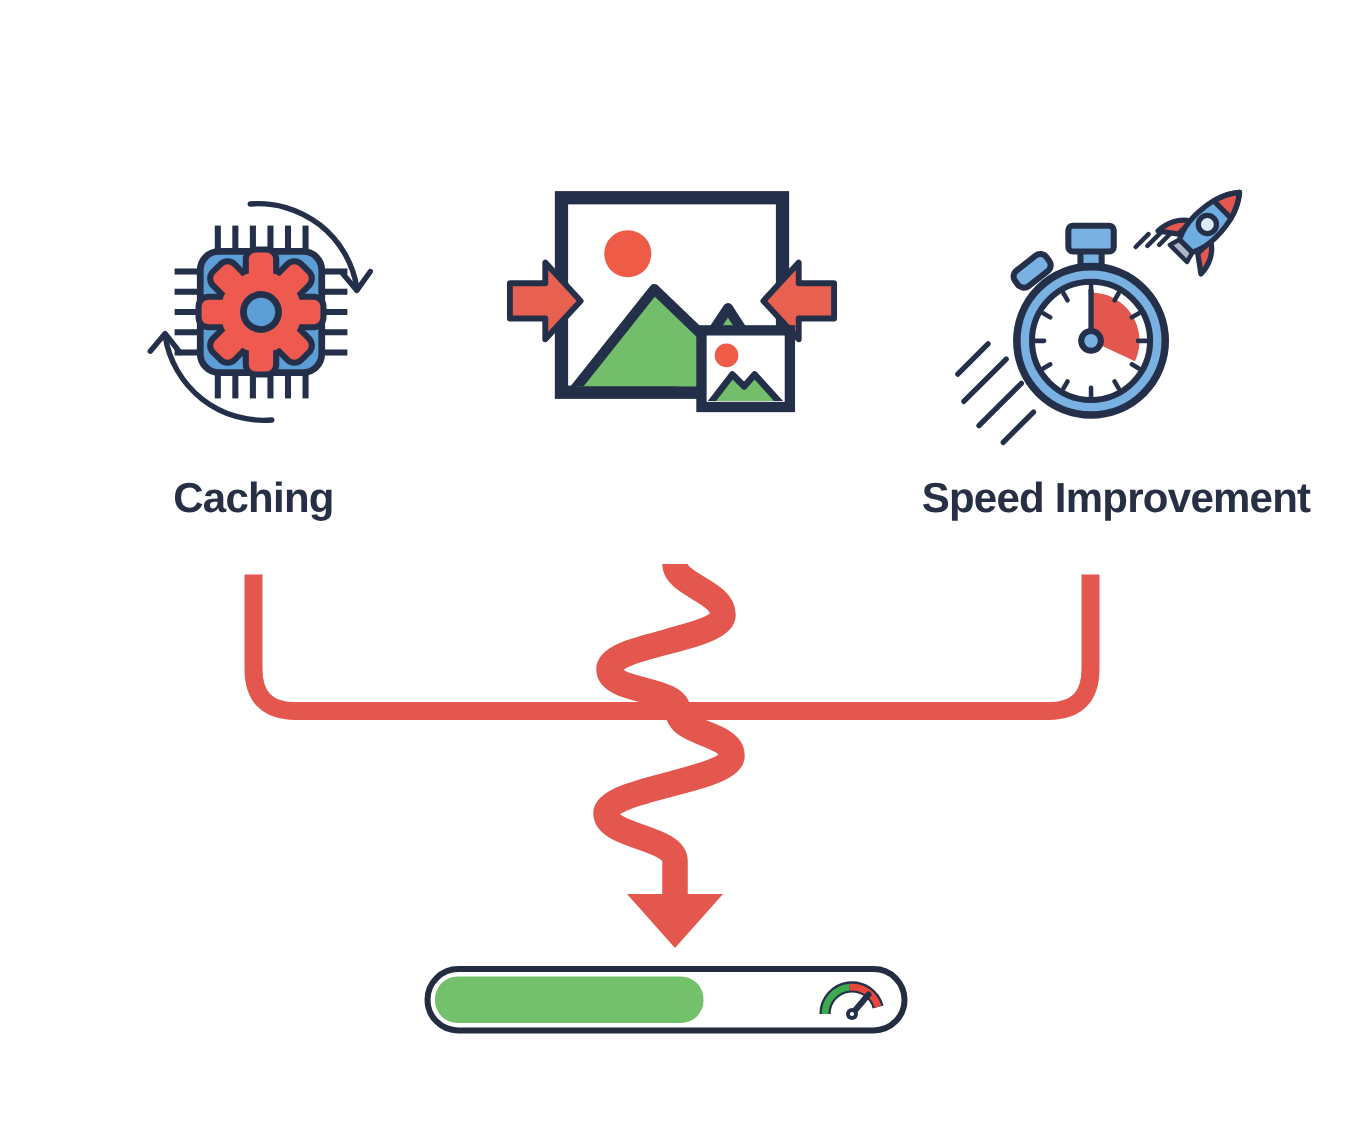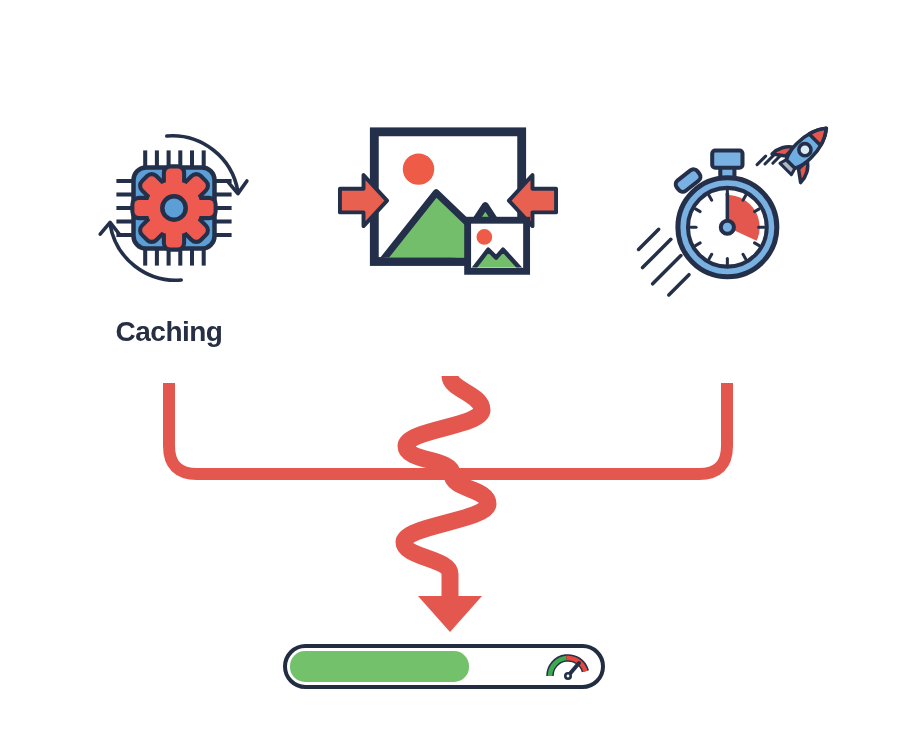--- a/index.html
+++ b/index.html
@@ -159,20 +159,21 @@
         <line x1="61.5" y1="130" x2="67" y2="130"></line>
         <line x1="66.4" y1="111.8" x2="71.1" y2="114.5"></line>
         <line x1="79.7" y1="98.4" x2="82.5" y2="103.2"></line>
       </g>
       <line x1="98" y1="130" x2="98" y2="96" stroke="#24304A" stroke-width="3.5"></line>
       <circle cx="98" cy="130" r="6.5" fill="#79B2E2" stroke="#24304A" stroke-width="4"></circle>
     </g>
   </svg>
 
   <div class="item-label" style="left:169px;">Caching</div>
+  <div class="item-label" style="left:744px;">Speed Improvement</div>
 
   <svg id="connector-svg" width="900" height="748" viewBox="0 0 900 748">
     <path d="M 169,383 L 169,446 Q 169,474 197,474 L 699,474 Q 727,474 727,446 L 727,383" fill="none" stroke="#E4574E" stroke-width="12"></path>
     <path d="M 450,376
              C 450,390 482,394 482,410
              S 406,430 406,446
              S 452,458 452,474
              S 488,488 488,504
              S 404,526 404,542
              S 450,558 450,574

